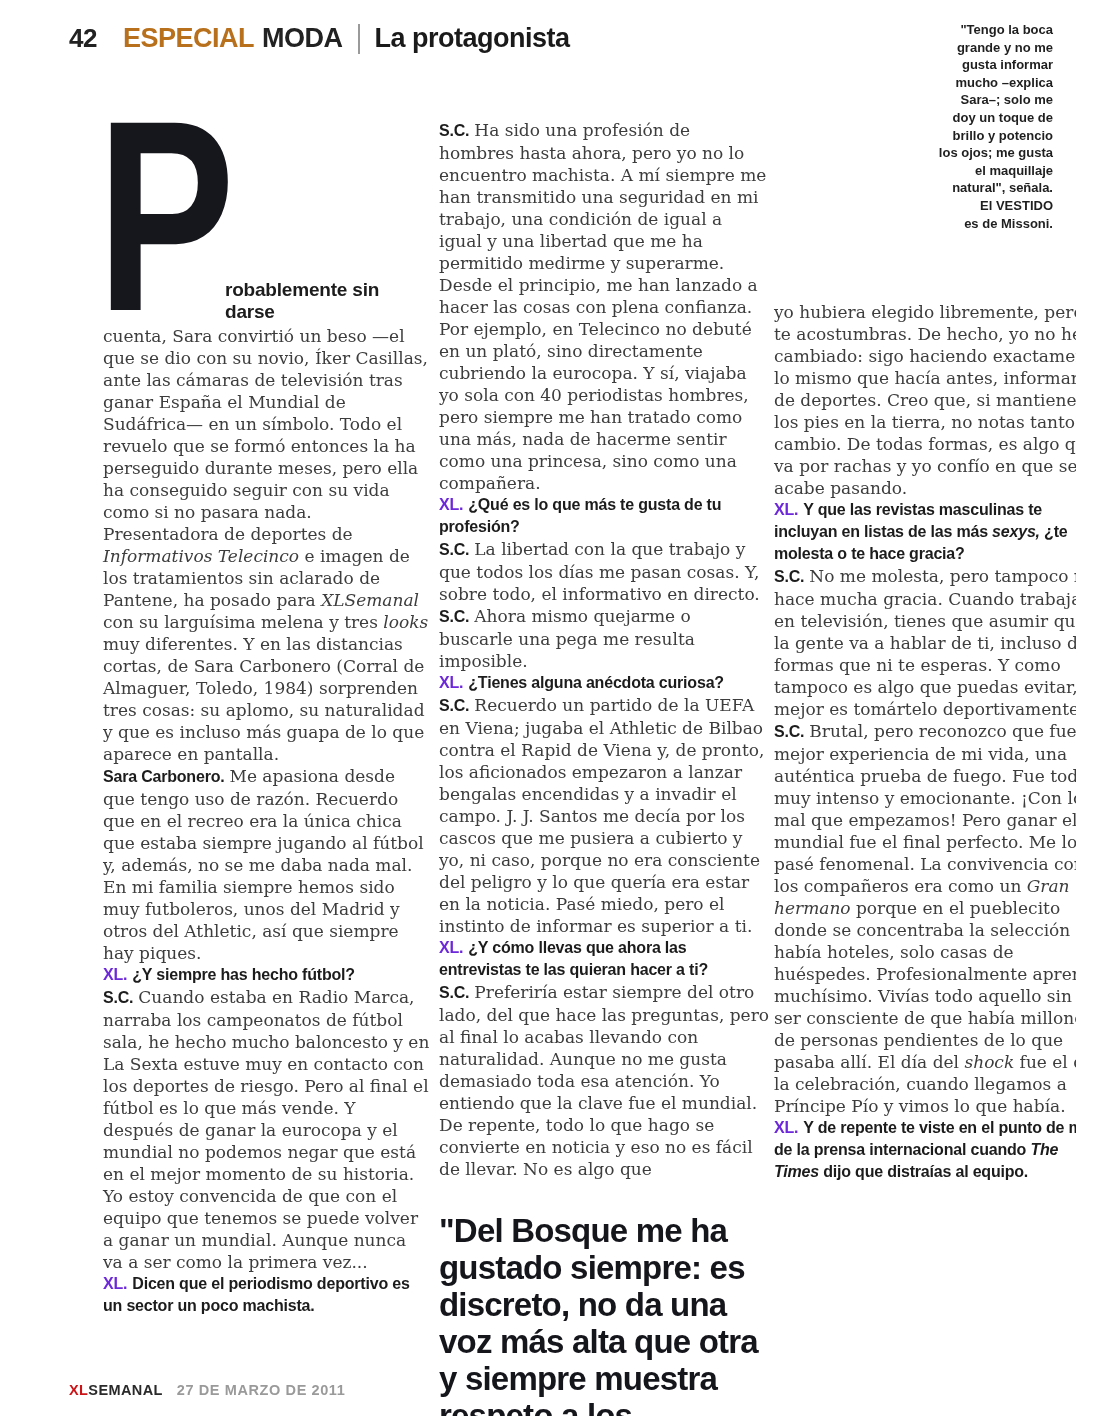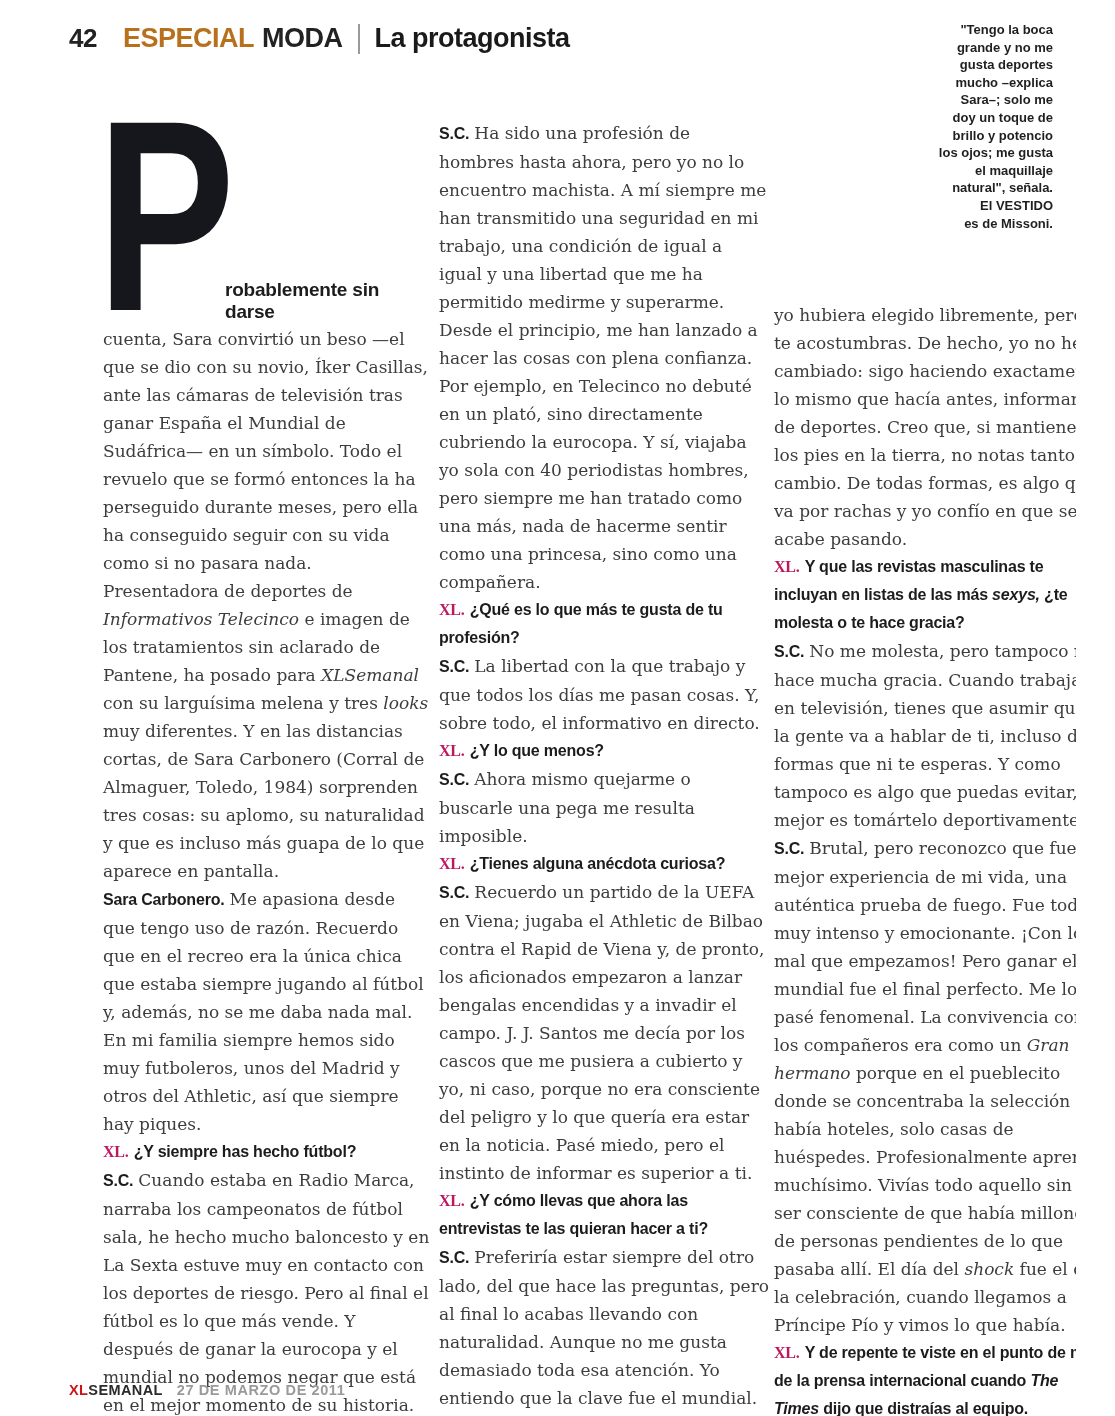--- a/index.html
+++ b/index.html
@@ -21,24 +21,24 @@
   
   .caption { position:absolute; top:20px; right:23px; width:128px; text-align:right;
     font-weight:bold; font-size:13px; line-height:17.6px; color:#1f1f1f; }
 
   
   .col { position:absolute; top:118px; width:328px; }
   .col1 { left:64px; }
   .col2 { left:400px; width:330px; }
   .col3 { left:735px; top:300px; width:330px; }
 
-  .block { font-family:"DejaVu Serif", serif; font-size:17px; line-height:28px; color:#3d3d3d; text-align:left; }
+  .block { font-family:"DejaVu Serif", serif; font-size:17px; line-height:22px; color:#3d3d3d; text-align:left; }
   .block.question { font-family:"Liberation Sans", sans-serif; font-weight:bold; font-size:16px; letter-spacing:-0.2px; color:#1c1c1c; }
   .block .label { font-family:"Liberation Sans", sans-serif; font-weight:bold; font-size:16px; letter-spacing:-0.2px; margin-right:5px; }
-  .block .label.orange { color:#be185d;font-family:Liberation Serif, serif; }
+  .block .label.orange { color:#6d28d9; }
   .block .label.dark { color:#1c1c1c; }
   .block .it { font-style:italic; }
   .block.gap { margin-top:24px; }
   .cont-arrow { color:#111; font-size:13px; margin-left:14px; }
 
   
   .lead-block { position:relative; height:206px; }
   .dropcap {
     position:absolute; top:-12px; left:-6px;
     font-family:"Liberation Sans", sans-serif; font-weight:bold;
@@ -71,21 +71,21 @@
     <span class="pagenum">42</span>
     <span class="sec-orange">ESPECIAL</span>
     <span class="sec-dark">MODA</span>
     <span class="vbar"></span>
     <span class="subsec">La protagonista</span>
   </header>
 
   <aside class="caption">
       <div>"Tengo la boca</div>
       <div>grande y no me</div>
-      <div>gusta deportes</div>
+      <div>gusta informar</div>
       <div>mucho –explica</div>
       <div>Sara–; solo me</div>
       <div>doy un toque de</div>
       <div>brillo y potencio</div>
       <div>los ojos; me gusta</div>
       <div>el maquillaje</div>
       <div>natural", señala.</div>
       <div>El VESTIDO</div>
       <div>es de Missoni.</div>
     </aside>
@@ -102,21 +102,20 @@
         <div class="block answer"><span class="label dark">S.C.</span><span>Cuando estaba en Radio Marca, narraba los campeonatos de fútbol sala, he hecho mucho baloncesto y en La Sexta estuve muy en contacto con los deportes de riesgo. Pero al final el fútbol es lo que más vende. Y después de ganar la eurocopa y el mundial no podemos negar que está en el mejor momento de su historia. Yo estoy convencida de que con el equipo que tenemos se puede volver a ganar un mundial. Aunque nunca va a ser como la primera vez...</span></div>
         <div class="block question"><span class="label orange">XL.</span><span>Dicen que el periodismo deportivo es un sector un poco machista.</span></div>
       </div>
   </section>
 
   <section class="col col2">
     <div>
         <div class="block answer"><span class="label dark">S.C.</span><span>Ha sido una profesión de hombres hasta ahora, pero yo no lo encuentro machista. A mí siempre me han transmitido una seguridad en mi trabajo, una condición de igual a igual y una libertad que me ha permitido medirme y superarme. Desde el principio, me han lanzado a hacer las cosas con plena confianza. Por ejemplo, en Telecinco no debuté en un plató, sino directamente cubriendo la eurocopa. Y sí, viajaba yo sola con 40 periodistas hombres, pero siempre me han tratado como una más, nada de hacerme sentir como una princesa, sino como una compañera.</span></div>
         <div class="block question"><span class="label orange">XL.</span><span>¿Qué es lo que más te gusta de tu profesión?</span></div>
         <div class="block answer"><span class="label dark">S.C.</span><span>La libertad con la que trabajo y que todos los días me pasan cosas. Y, sobre todo, el informativo en directo.</span></div>
-        <div class="block question"><span class="label orange">XL.</span><span>¿Y lo que menos?</span></div>
         <div class="block answer"><span class="label dark">S.C.</span><span>Ahora mismo quejarme o buscarle una pega me resulta imposible.</span></div>
         <div class="block question"><span class="label orange">XL.</span><span>¿Tienes alguna anécdota curiosa?</span></div>
         <div class="block answer"><span class="label dark">S.C.</span><span>Recuerdo un partido de la UEFA en Viena; jugaba el Athletic de Bilbao contra el Rapid de Viena y, de pronto, los aficionados empezaron a lanzar bengalas encendidas y a invadir el campo. J. J. Santos me decía por los cascos que me pusiera a cubierto y yo, ni caso, porque no era consciente del peligro y lo que quería era estar en la noticia. Pasé miedo, pero el instinto de informar es superior a ti.</span></div>
         <div class="block question"><span class="label orange">XL.</span><span>¿Y cómo llevas que ahora las entrevistas te las quieran hacer a ti?</span></div>
         <div class="block answer"><span class="label dark">S.C.</span><span>Preferiría estar siempre del otro lado, del que hace las preguntas, pero al final lo acabas llevando con naturalidad. Aunque no me gusta demasiado toda esa atención. Yo entiendo que la clave fue el mundial. De repente, todo lo que hago se convierte en noticia y eso no es fácil de llevar. No es algo que</span></div>
       </div>
     <div class="pull-quote">"Del Bosque me ha gustado siempre: es discreto, no da una voz más alta que otra y siempre muestra respeto a los jugadores"</div>
   </section>
 
   <section class="col col3">

